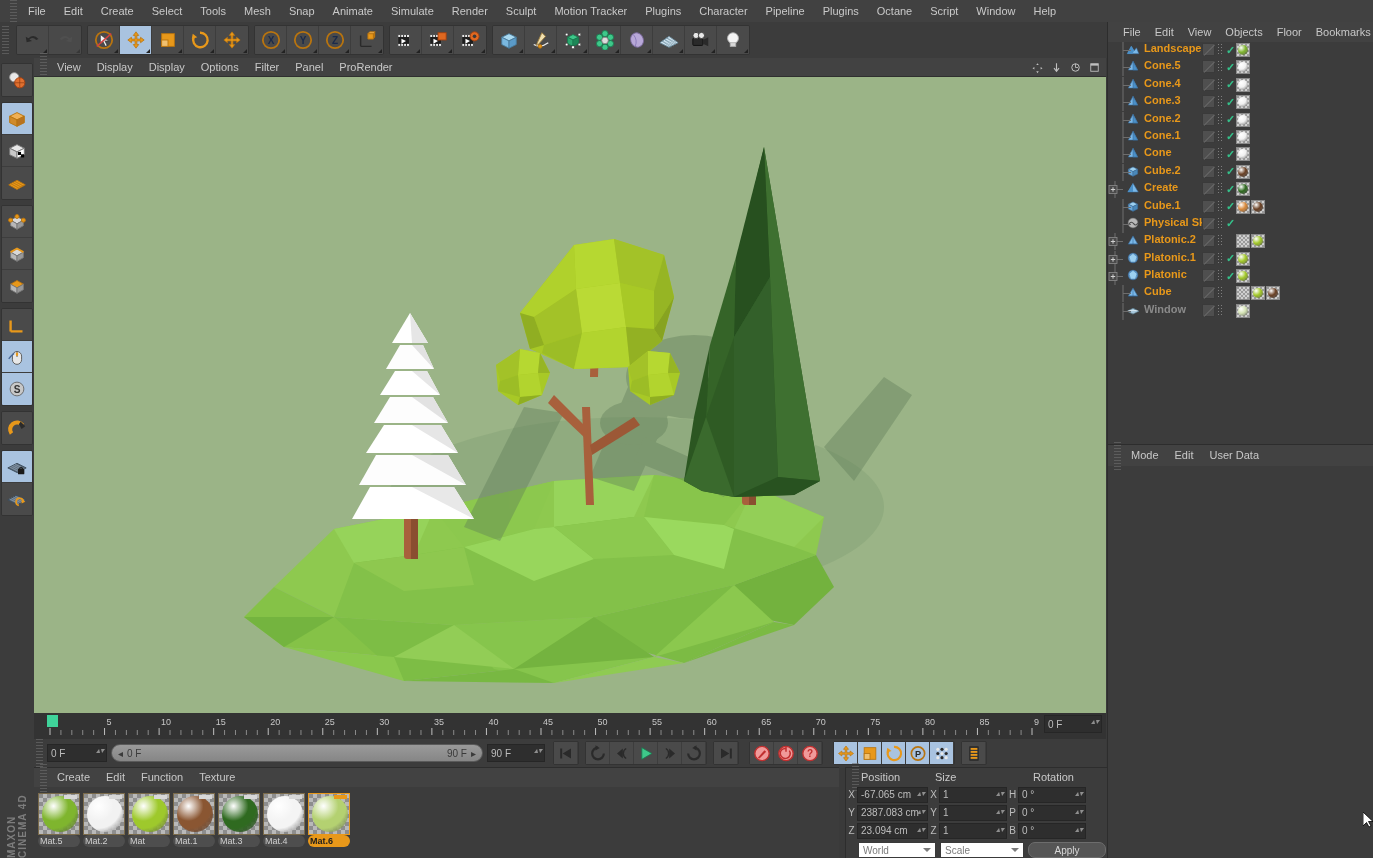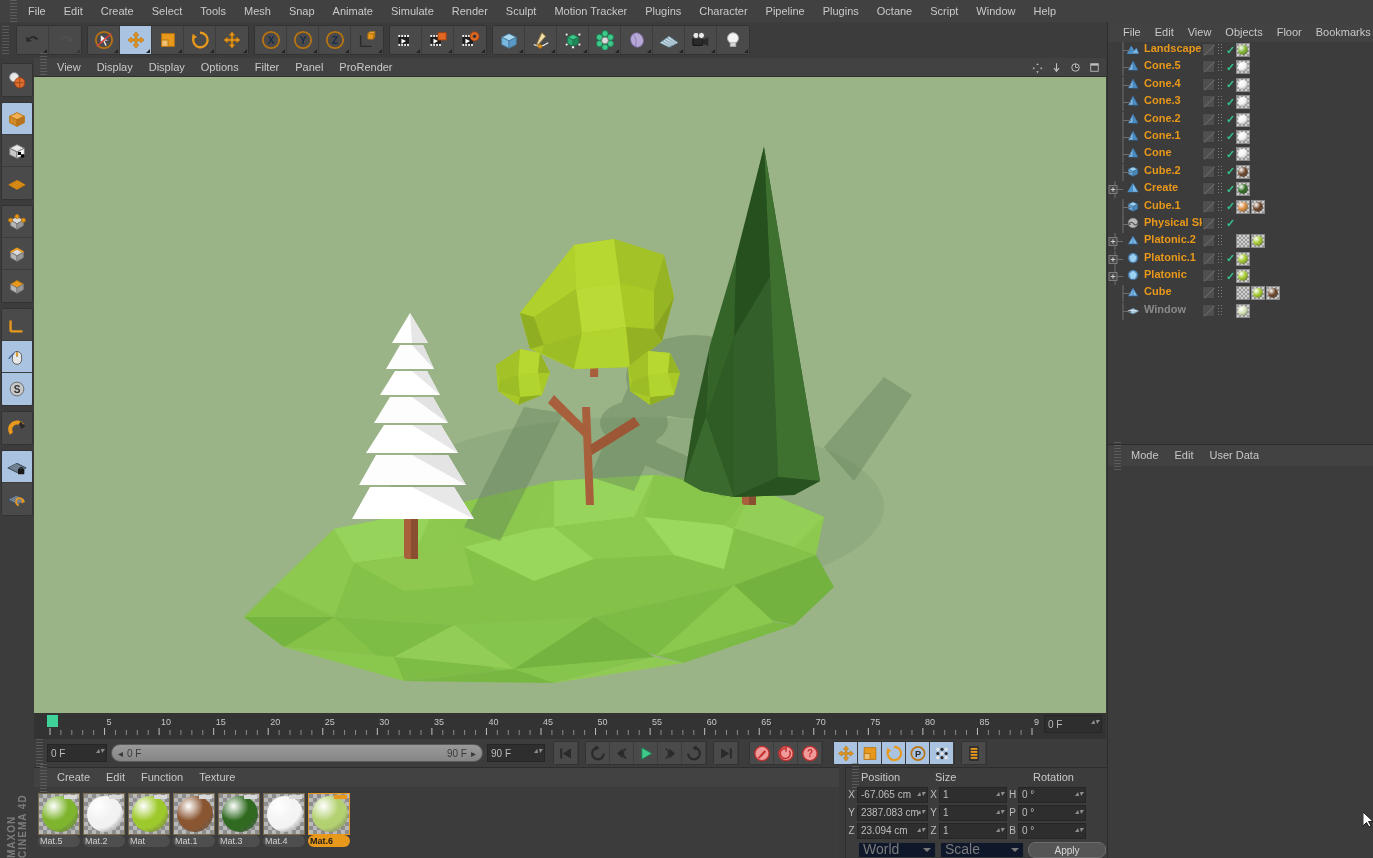--- a/index.html
+++ b/index.html
@@ -74,22 +74,22 @@
   
   #coords { position:absolute; left:845px; top:767px; width:262px; height:91px; background:#3c3c3c;
      border-top:1px solid #2d2d2d; border-left:1px solid #2d2d2d;}
   #coordhead { height:18px; display:flex; align-items:center; font-size:11px; padding-left:4px;}
   #coordhead span { color:#c9c9c9; }
   .crow { display:flex; align-items:center; height:17px; margin-bottom:1px;}
   .clab { width:11px; text-align:center; font-size:10px; color:#bdbdbd;}
   .cfield { width:71px; height:16px; }
   .cfield.small { width:68px; }
   #coordbtns { display:flex; align-items:center; gap:4px; margin-top:3px; padding-left:12px;}
-  .dropdown { height:16px; background:#0f172a; border:1px solid #3a3a3a; color:#7b7b7b;
-     font-size:14px; display:flex; align-items:flex-end; padding:0 4px; position:relative;}
+  .dropdown { height:16px; background:#ffffff; border:1px solid #3a3a3a; color:#7b7b7b;
+     font-size:10px; display:flex; align-items:center; padding:0 4px; position:relative;}
   .dropdown .car{ position:absolute; right:4px; top:5px; border-left:4px solid transparent;
      border-right:4px solid transparent; border-top:4px solid #7b7b7b;}
   #applybtn { height:16px; width:78px; background:#555; border:1px solid #6d6d6d; border-radius:7px;
      color:#d8d8d8; font-size:10px; display:flex;align-items:center;justify-content:center; cursor:default;}
 
   
   #objmgr { position:absolute; left:1107px; top:22px; width:266px; height:422px; background:#3c3c3c;
      border-left:1px solid #2d2d2d;}
   #objmenu { height:20px; display:flex; align-items:center; padding-left:4px; background:#424242;}
   #objmenu .om { padding:0 7px; line-height:20px; font-size:11px; cursor:default;}

